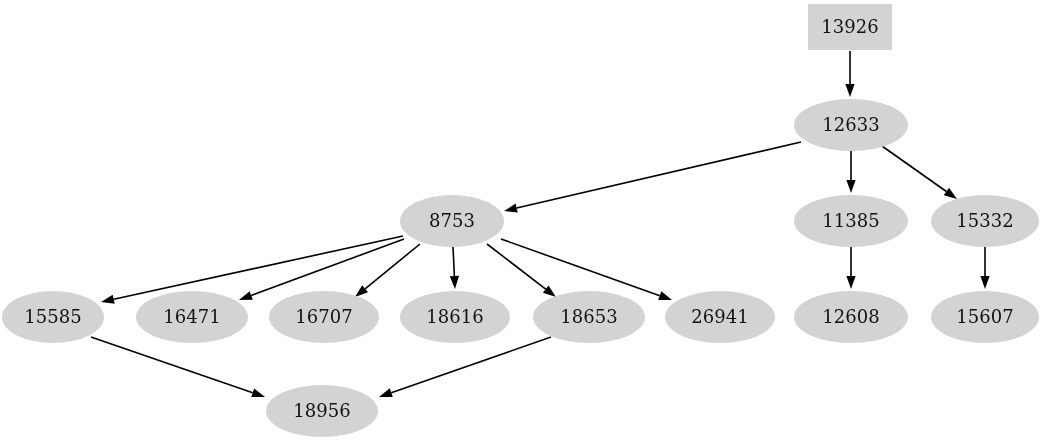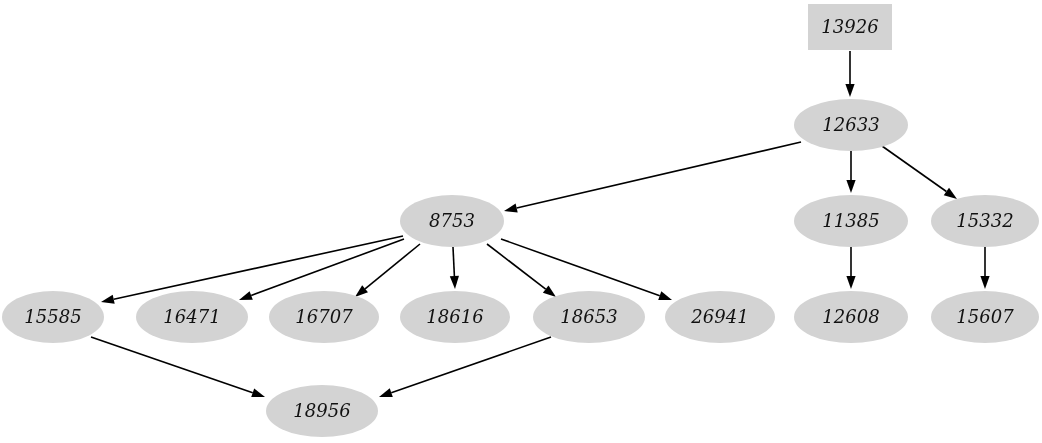--- a/index.html
+++ b/index.html
@@ -10,21 +10,20 @@
   }
   body {
     font-family: "DejaVu Serif", serif;
   }
   #canvas-wrap {
     position: relative;
     width: 1042px;
     height: 443px;
     background: #ffffff;
     overflow: hidden;
-    font-style: italic;
   }
   #graph-svg {
     position: absolute;
     left: 0;
     top: 0;
     width: 1042px;
     height: 443px;
     display: block;
   }
   .node-shape {

